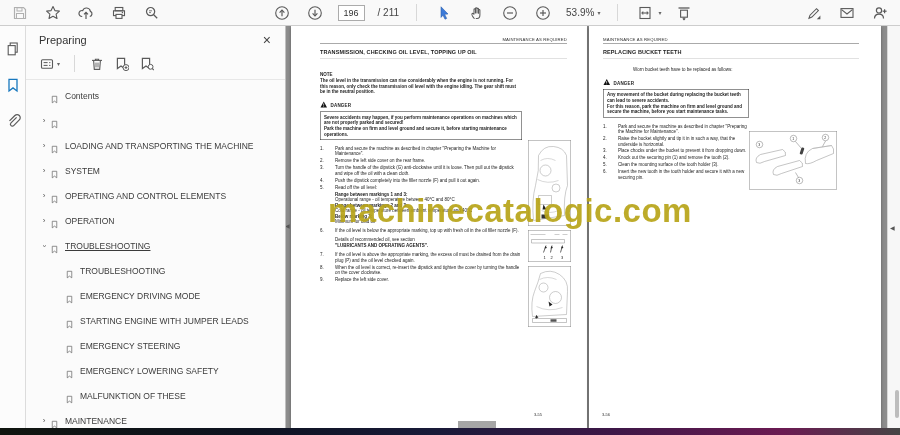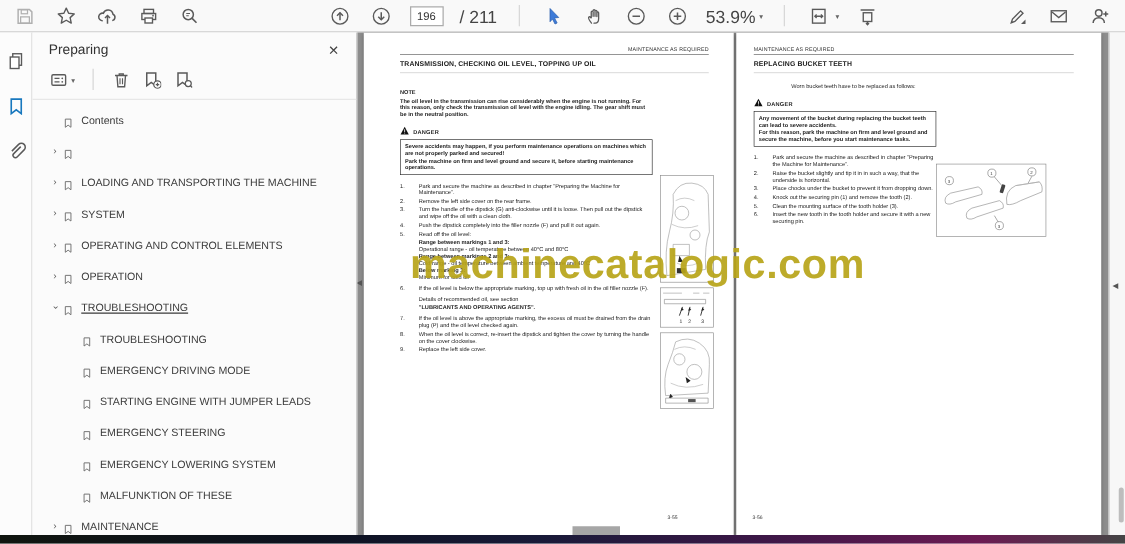--- a/index.html
+++ b/index.html
@@ -8,21 +8,21 @@
 
   
   .toolbar { display:flex; align-items:center; height:26px; background:#f9f9f9; border-bottom:1px solid #cdcdcd; padding:0 10px; }
   .tb-group { display:flex; align-items:center; gap:13px; }
   .tb-btn { display:flex; align-items:center; justify-content:center; width:20px; height:20px; cursor:pointer; }
   .tb-btn svg { display:block; }
   .tb-sep { width:1px; height:17px; background:#d8d8d8; margin:0 4px; }
   .spacer { flex:1; }
   .page-num-box { width:27px; height:16px; border:1px solid #ababab; background:#fff; font-size:9px; color:#333;
                   display:flex; align-items:center; justify-content:center; }
-  .tb-label { font-size:14px; color:#444; }
+  .tb-label { font-size:10px; color:#444; }
   .caret { font-size:6px; color:#666; margin-left:3px; }
   .disabled { opacity:.45; }
 
   
   .main { display:flex; height:402px; }
 
   
   .rail { width:26px; background:#fcfcfc; border-right:1px solid #dcdcdc; display:flex; flex-direction:column; align-items:center; padding-top:14px; gap:18px; }
   .rail-btn { width:18px; height:18px; display:flex; align-items:center; justify-content:center; cursor:pointer; }
 
@@ -448,21 +448,21 @@
           <span class="bm-ico" style="color:#6a6a6a"><svg width="9" height="11" viewBox="0 0 16 16">
                 <use href="#i-bookmark"></use>
               </svg></span>
           <span class="bm-label">EMERGENCY STEERING</span>
         </div>
         <div class="bm-row bm-child">
           <span class="bm-exp"></span>
           <span class="bm-ico" style="color:#6a6a6a"><svg width="9" height="11" viewBox="0 0 16 16">
                 <use href="#i-bookmark"></use>
               </svg></span>
-          <span class="bm-label">EMERGENCY LOWERING SYSTEM</span>
+          <span class="bm-label">EMERGENCY LOWERING SAFETY</span>
         </div>
         <div class="bm-row bm-child">
           <span class="bm-exp"></span>
           <span class="bm-ico" style="color:#6a6a6a"><svg width="9" height="11" viewBox="0 0 16 16">
                 <use href="#i-bookmark"></use>
               </svg></span>
           <span class="bm-label">MALFUNKTION OF THESE</span>
         </div>
         <div class="bm-row">
           <span class="bm-exp">›</span>

